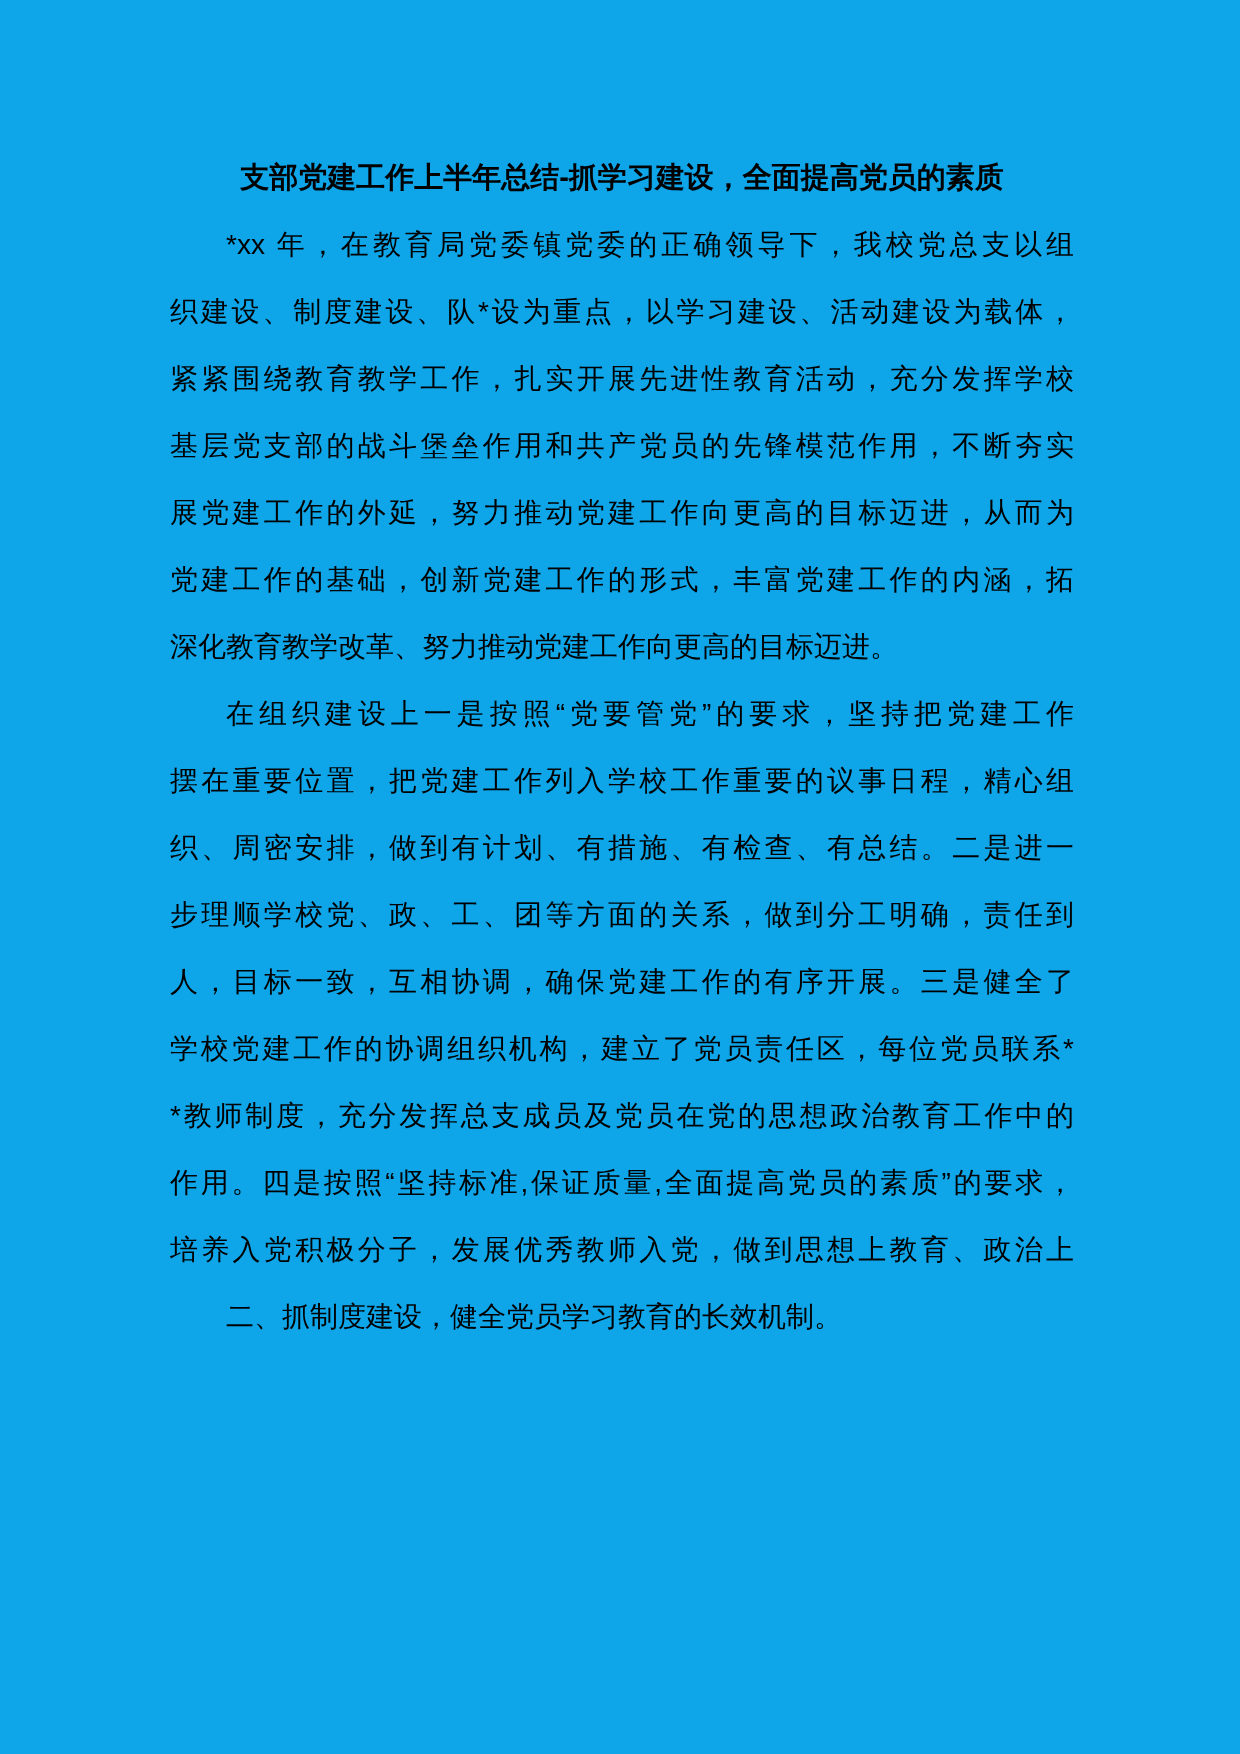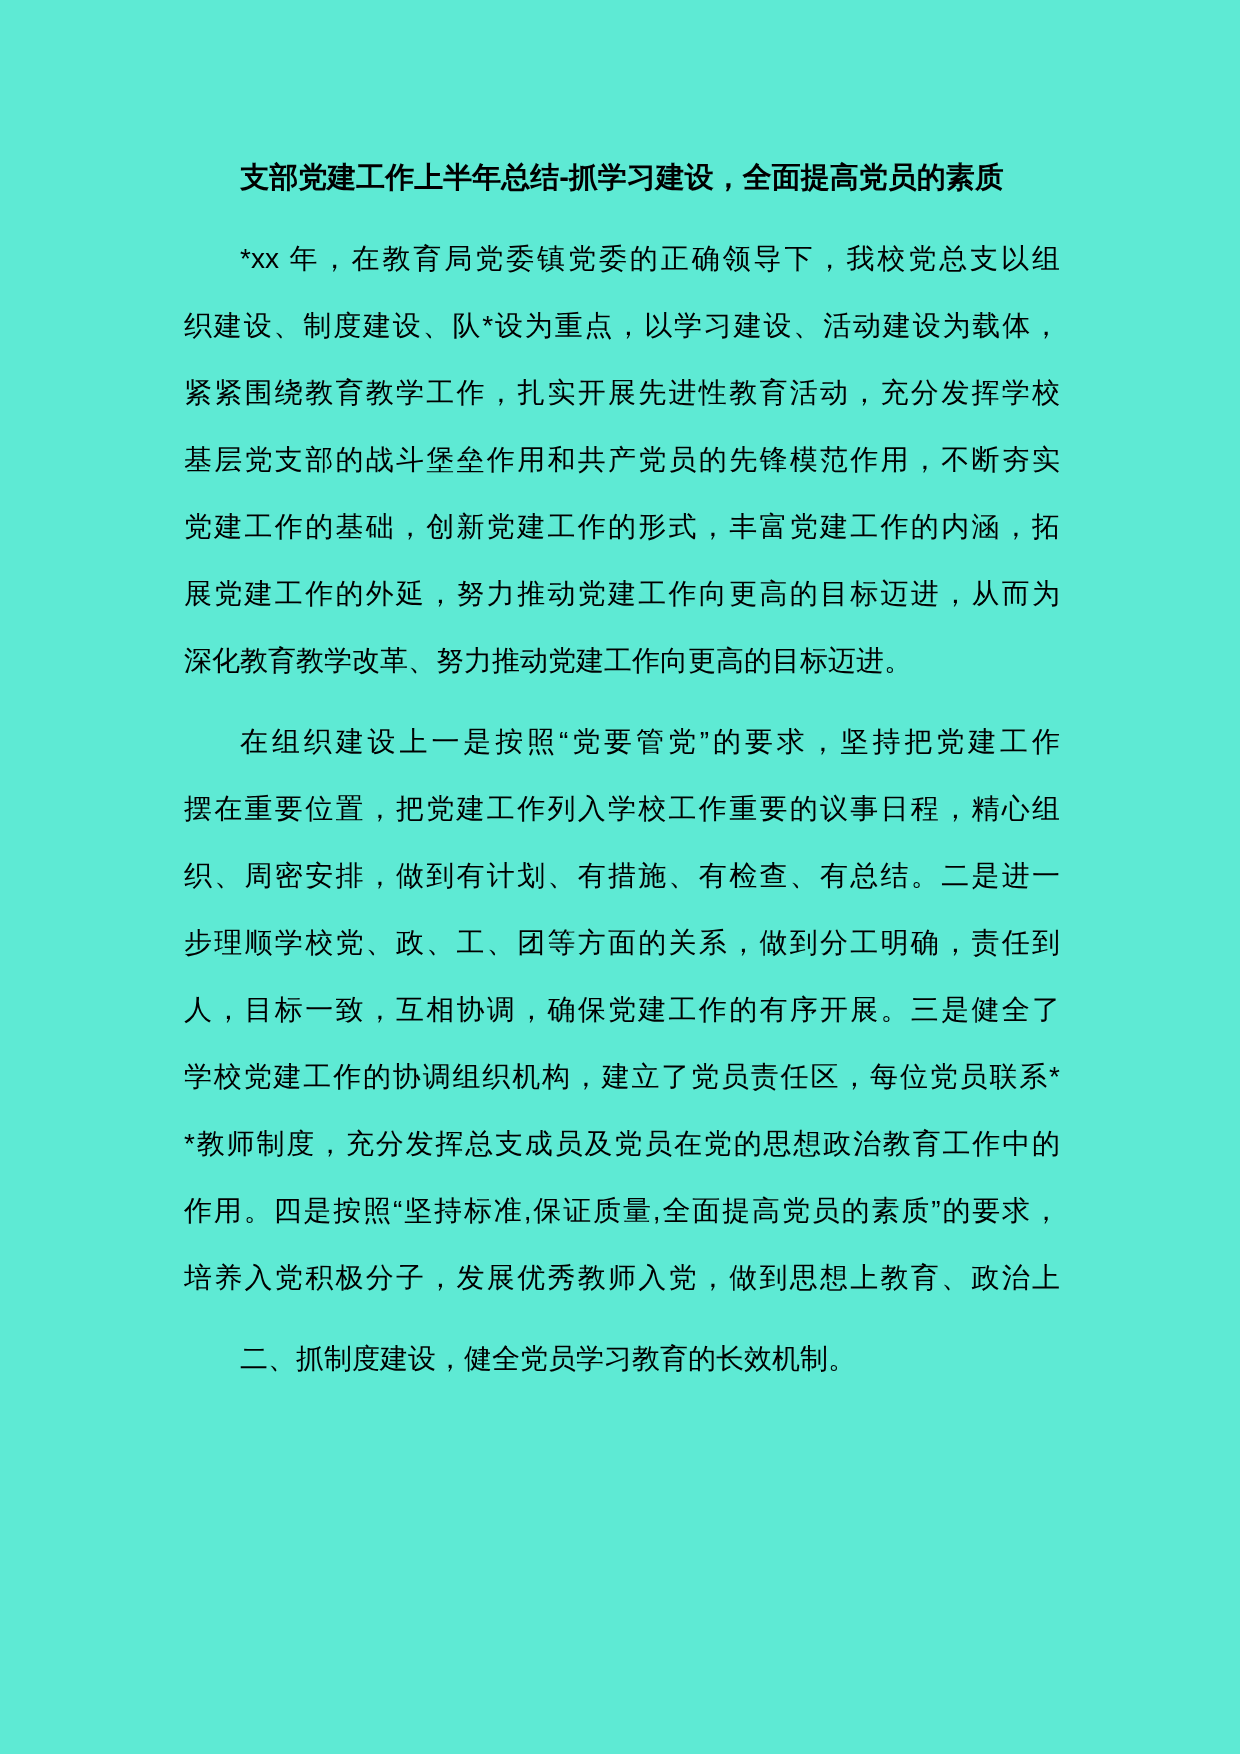--- a/index.html
+++ b/index.html
@@ -4,41 +4,41 @@
 <style>
   html, body {
     margin: 0;
     padding: 0;
     background: #ffffff;
   }
   .page {
     position: relative;
     width: 1240px;
     height: 1754px;
-    background: #5eead4;
+    background: #0ea5e9;
     overflow: hidden;
     font-family: "Liberation Sans", "DejaVu Sans", sans-serif;
     color: #000000;
   }
   .content {
     position: absolute;
     left: 170px;
     top: 144px;
     width: 904px;
   }
   .doc-title {
     font-size: 29px;
     font-weight: bold;
     text-align: center;
     height: 67px;
     line-height: 67px;
     white-space: nowrap;
   }
   .para {
-    margin: 14px;
+    margin: 0;
     padding: 0;
   }
   .line {
     font-size: 28px;
     height: 67px;
     line-height: 67px;
     text-align: justify;
     text-align-last: left;
     white-space: nowrap;
     overflow: hidden;
@@ -57,22 +57,22 @@
 <div class="page">
   <div class="content">
 
     <div class="doc-title">支部党建工作上半年总结-抓学习建设，全面提高党员的素质</div>
 
     <div class="para">
       <div class="line indent fill">*xx 年，在教育局党委镇党委的正确领导下，我校党总支以组</div>
       <div class="line fill">织建设、制度建设、队*设为重点，以学习建设、活动建设为载体，</div>
       <div class="line fill">紧紧围绕教育教学工作，扎实开展先进性教育活动，充分发挥学校</div>
       <div class="line fill">基层党支部的战斗堡垒作用和共产党员的先锋模范作用，不断夯实</div>
+      <div class="line fill">展党建工作的外延，努力推动党建工作向更高的目标迈进，从而为</div>
       <div class="line fill">党建工作的基础，创新党建工作的形式，丰富党建工作的内涵，拓</div>
-      <div class="line fill">展党建工作的外延，努力推动党建工作向更高的目标迈进，从而为</div>
       <div class="line">深化教育教学改革、努力推动党建工作向更高的目标迈进。</div>
     </div>
 
 
     <div class="para">
       <div class="line indent fill">在组织建设上一是按照“党要管党”的要求，坚持把党建工作</div>
       <div class="line fill">摆在重要位置，把党建工作列入学校工作重要的议事日程，精心组</div>
       <div class="line fill">织、周密安排，做到有计划、有措施、有检查、有总结。二是进一</div>
       <div class="line fill">步理顺学校党、政、工、团等方面的关系，做到分工明确，责任到</div>
       <div class="line fill">人，目标一致，互相协调，确保党建工作的有序开展。三是健全了</div>

